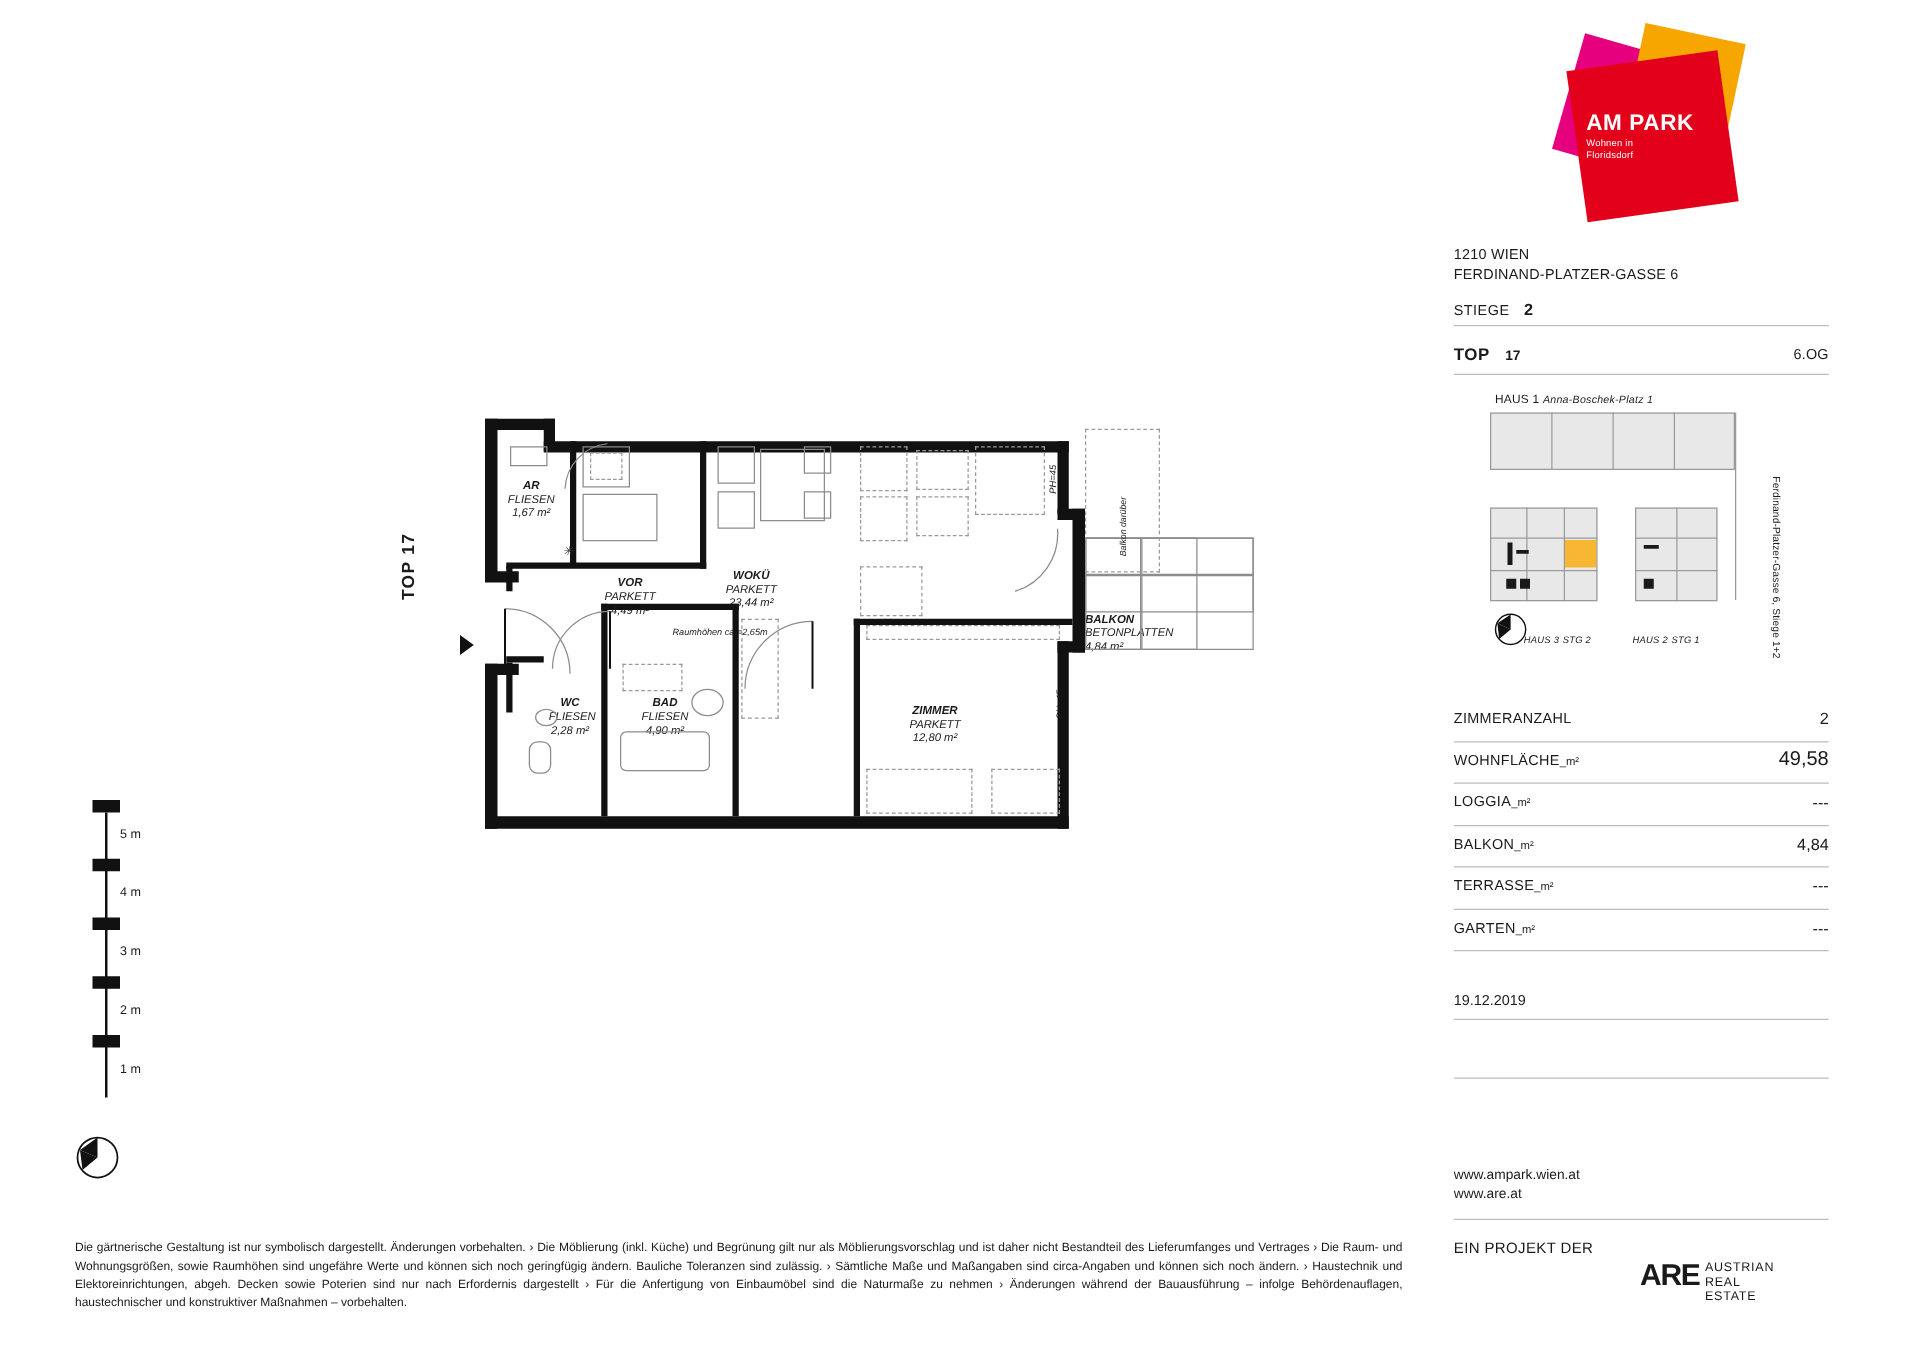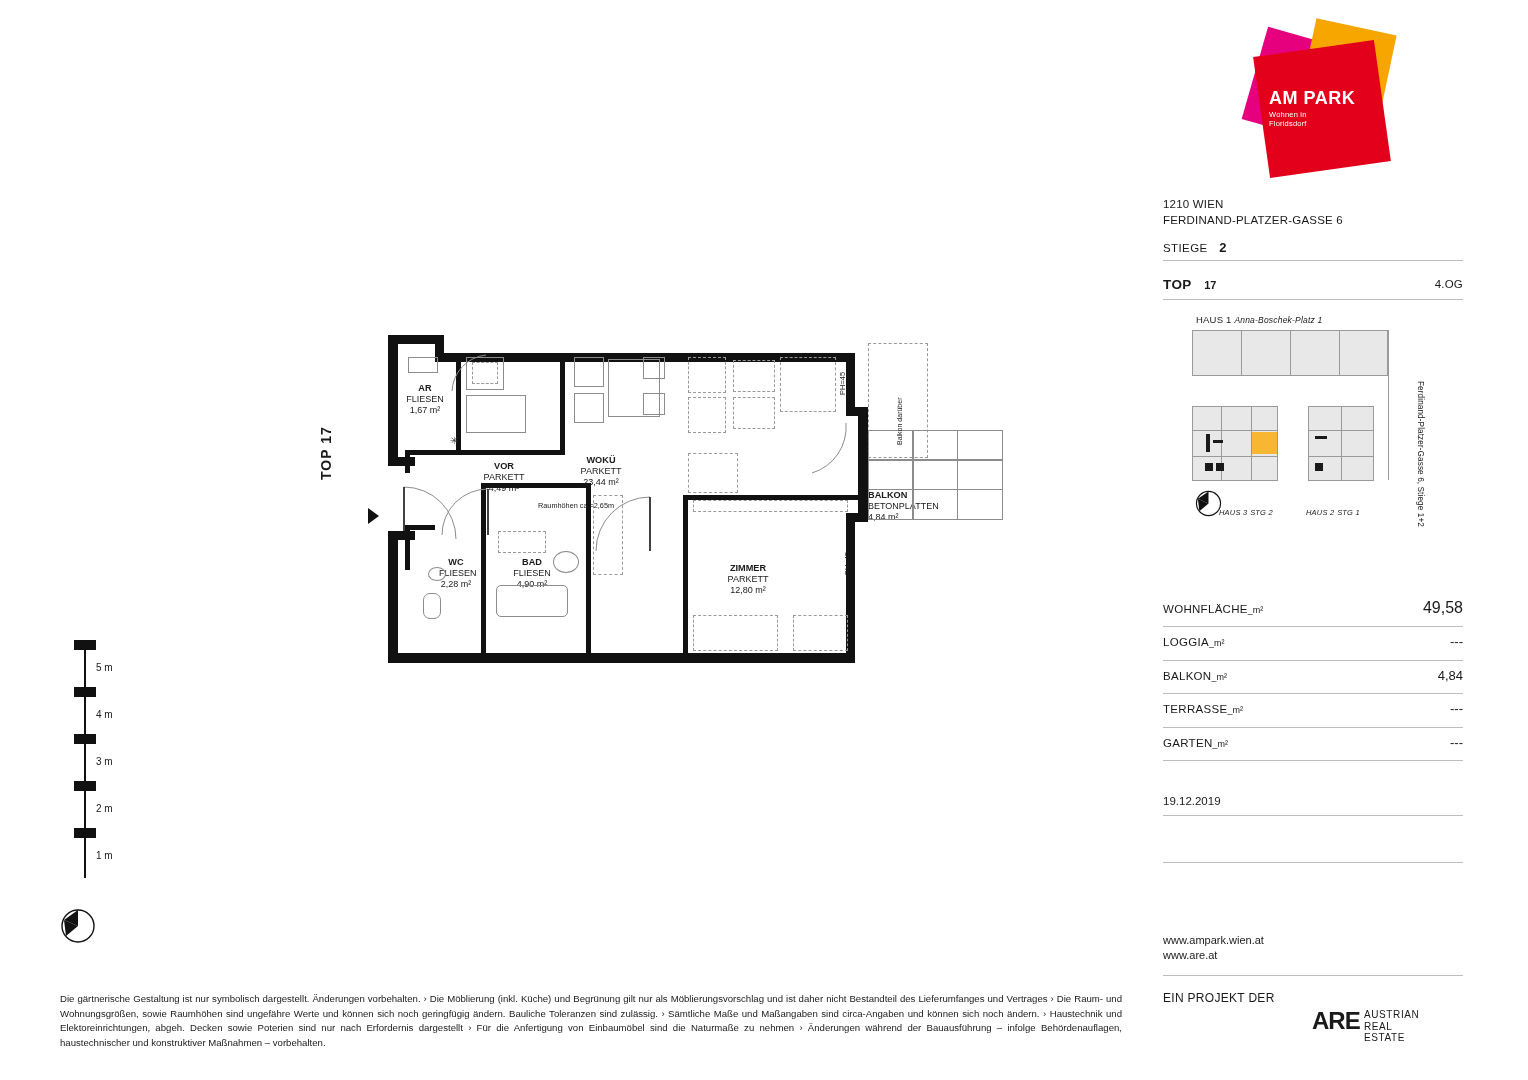--- a/index.html
+++ b/index.html
@@ -124,21 +124,21 @@
 
     <svg class="compass-big" viewBox="0 0 36 36">
       <circle cx="18" cy="18" r="16" fill="#fff" stroke="#111" stroke-width="1.4"></circle>
       <path d="M18 18 L4 12 L18 2 Z" fill="#111"></path>
       <path d="M18 18 L4 12 L6 28 Z" fill="#111"></path>
     </svg>
 
     <div class="top17-side">TOP 17</div>
     <div class="arrow-left"></div>
 
-    <div style="position:absolute; left:388px; top:335px; width:530px; height:335px;">
+    <div style="position:absolute; left:388px; top:335px; width:530px; height:335px;font-style:italic;">
 
       <div class="wall" style="left:0; top:0; width:10px; height:130px;"></div>
       <div class="wall" style="left:0; top:0; width:56px; height:9px;"></div>
       <div class="wall" style="left:47px; top:0; width:9px; height:26px;"></div>
       <div class="wall" style="left:47px; top:18px; width:420px; height:9px;"></div>
       <div class="wall" style="left:458px; top:18px; width:9px; height:58px;"></div>
       <div class="wall" style="left:458px; top:72px; width:22px; height:9px;"></div>
       <div class="wall" style="left:470px; top:72px; width:10px; height:115px;"></div>
       <div class="wall" style="left:458px; top:178px; width:22px; height:9px;"></div>
       <div class="wall" style="left:458px; top:178px; width:9px; height:150px;"></div>
@@ -282,21 +282,21 @@
       <div>1210 WIEN</div>
       <div>FERDINAND-PLATZER-GASSE 6</div>
     </div>
 
     <div class="stiege-row">
       <span class="lbl">STIEGE</span>
       <span class="val">2</span>
     </div>
 
     <div class="top-row">
-      <span class="t-og">4.OG</span>
+      <span class="t-og">6.OG</span>
       <span class="t-lbl">TOP</span>
       <span class="t-num">17</span>
     </div>
 
     <div class="siteplan">
       <div class="haus1">
         <span>HAUS 1</span>
         <i>Anna-Boschek-Platz 1</i>
       </div>
 
@@ -335,20 +335,24 @@
         <span>STG 1</span>
       </div>
 
       <svg class="compass-sm" viewBox="0 0 28 28">
         <circle cx="14" cy="14" r="12.5" fill="#fff" stroke="#111" stroke-width="1.2"></circle>
         <path d="M14 14 L3 9 L14 1.6 Z" fill="#111"></path>
         <path d="M14 14 L3 9 L4.5 22 Z" fill="#111"></path>
       </svg>
     </div>
 
+    <div class="kv" style="top:560px;">
+      <span class="k"><span>ZIMMERANZAHL</span><small></small></span>
+      <span class="v">2</span>
+    </div>
     <div class="kv" style="top:593.5px;">
       <span class="k"><span>WOHNFLÄCHE</span><small>_m²</small></span>
       <span class="v big">49,58</span>
     </div>
     <div class="kv" style="top:627px;">
       <span class="k"><span>LOGGIA</span><small>_m²</small></span>
       <span class="v">---</span>
     </div>
     <div class="kv" style="top:660.5px;">
       <span class="k"><span>BALKON</span><small>_m²</small></span>

